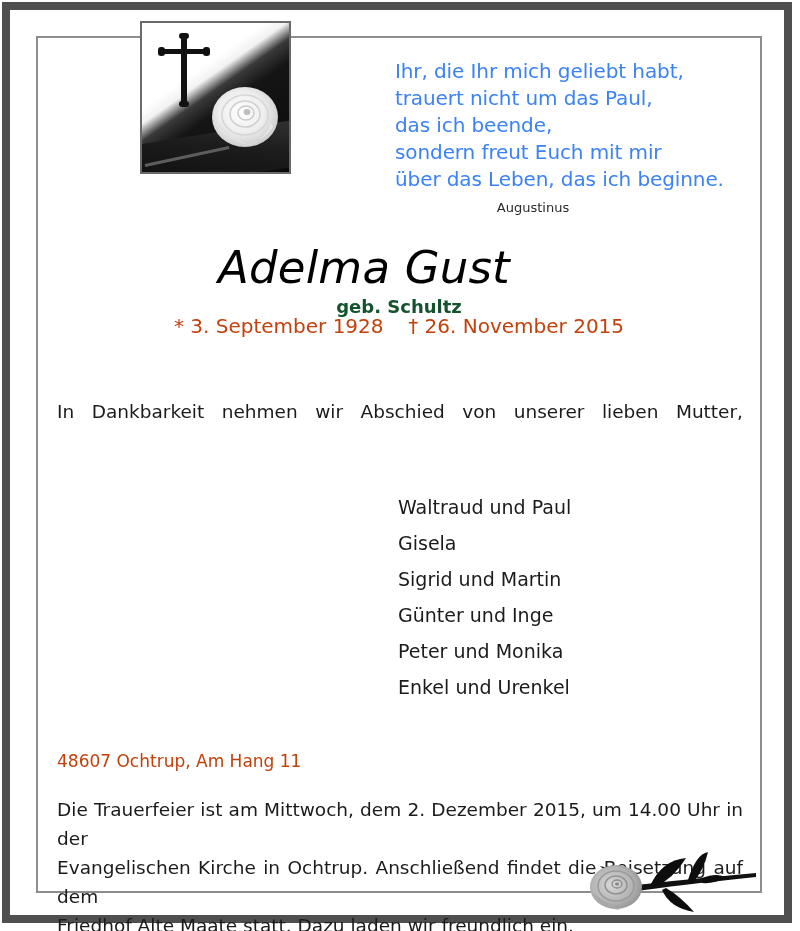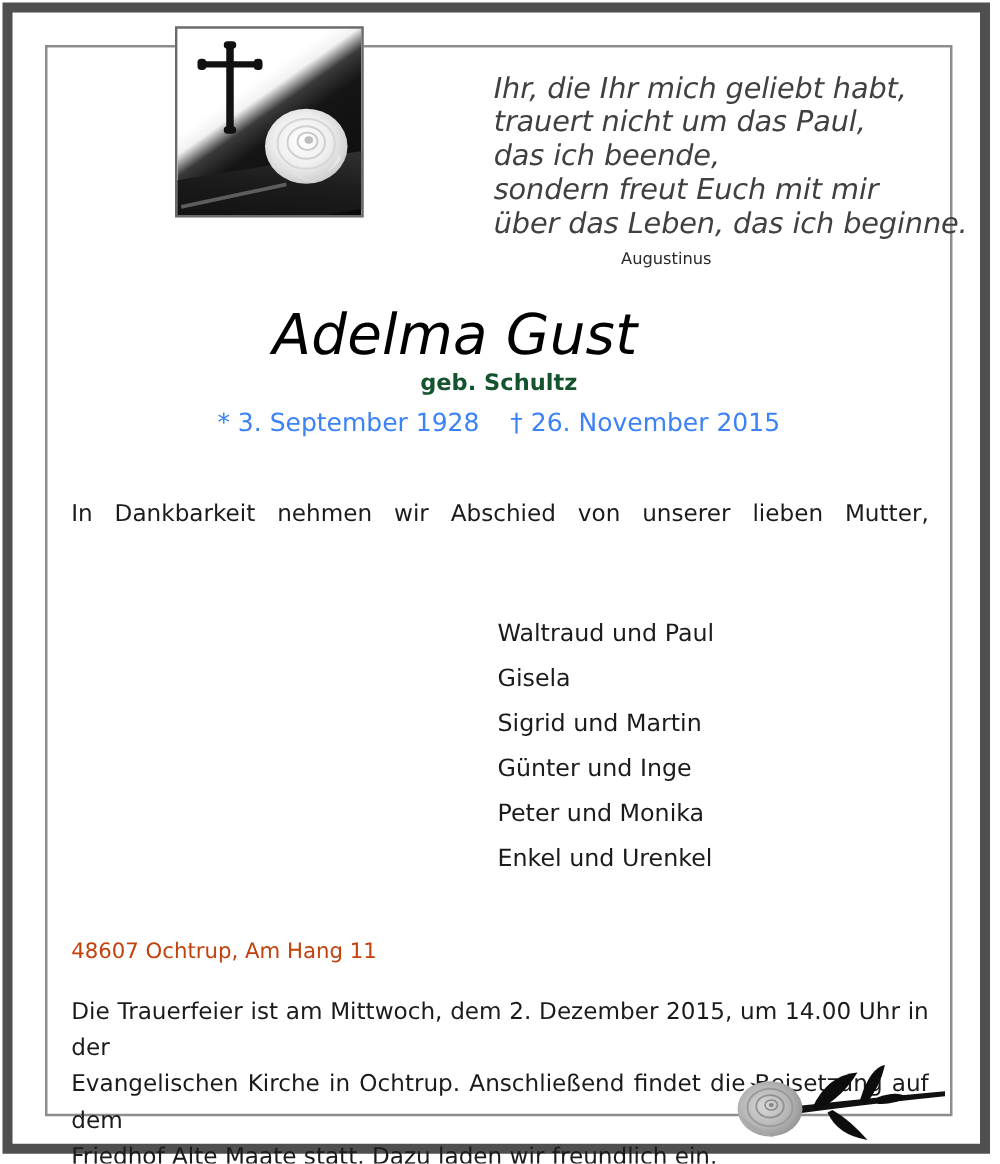--- a/index.html
+++ b/index.html
@@ -130,24 +130,23 @@
     height: 3px;
     background: #5d5d5d;
     transform: rotate(-12deg);
   }
   
   .poem {
     position: absolute;
     left: 395px;
     top: 58px;
     width: 300px;
-    font-style: italic;
-    font-size: 23px;
+    font-size: 20px;
     line-height: 27px;
-    color: #404040;
+    color: #3b82f6;
     letter-spacing: -0.1px;
   }
   .poem-line { white-space: nowrap; }
   .poem-author {
     position: absolute;
     left: 395px;
     top: 200px;
     width: 276px;
     text-align: center;
     font-size: 13px;
@@ -171,25 +170,25 @@
     top: 296px;
     width: 726px;
     text-align: center;
     font-size: 18px;
     font-weight: bold;
     color: #14532d;
   }
   .dates {
     position: absolute;
     left: 36px;
-    top: 326px;
+    top: 314px;
     width: 726px;
     text-align: center;
     font-size: 20px;
-    color: #3b82f6;
+    color: #c2410c;
   }
   .dates .sep { display: inline-block; width: 12px; }
   
   .dedication {
     position: absolute;
     left: 57px;
     top: 396px;
     width: 686px;
     font-size: 18.5px;
     line-height: 31px;

